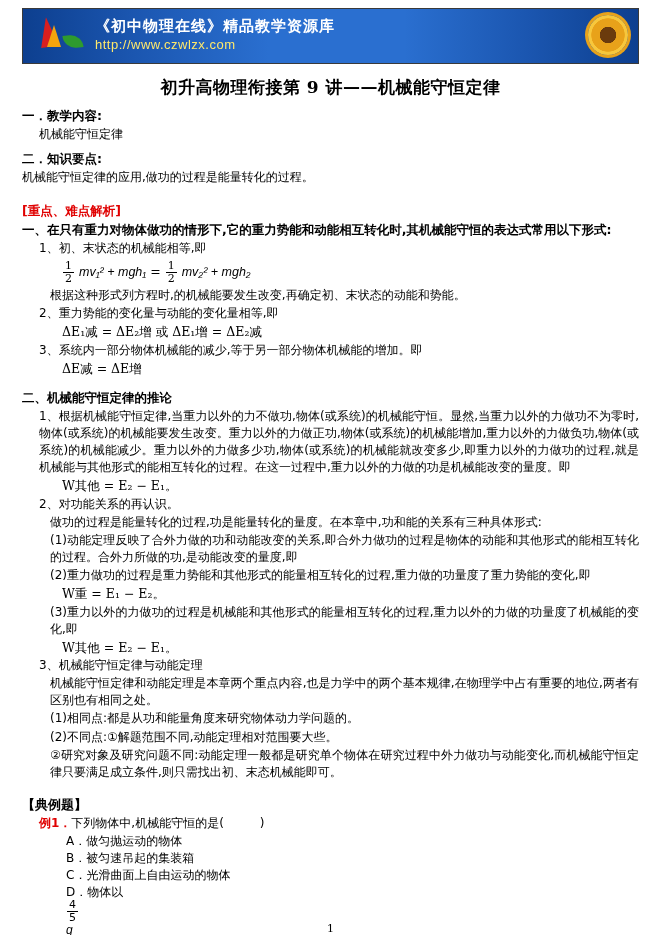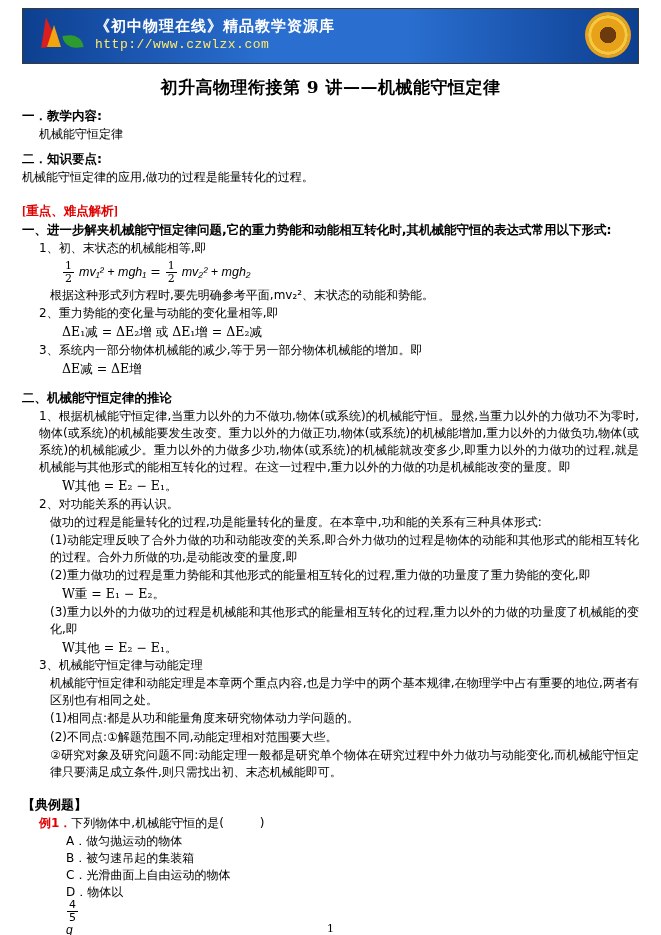--- a/index.html
+++ b/index.html
@@ -77,21 +77,21 @@
     padding-bottom: 2px;
   }
   .banner-title {
     font-family: "DejaVu Serif", "Liberation Serif", serif;
     font-size: 15px;
     font-weight: bold;
     color: #ffffff;
     letter-spacing: 1px;
   }
   .banner-url {
-    font-family: Liberation Mono, monospace;
+    font-family: Liberation Sans, sans-serif;
     font-size: 13px;
     color: #ffe96b;
     letter-spacing: 0.5px;
     margin-top: 2px;
   }
   .banner-right {
     width: 74px;
     flex: 0 0 74px;
     height: 100%;
     position: relative;
@@ -141,21 +141,20 @@
   .red {
     color: #e00000;
     font-weight: bold;
     margin-top: 48px;
   }
   .redblock {
     color: #e00000;
     font-weight: bold;
     font-size: 12.5px;
     margin: 7px 0 2px 0;
-    font-family: Liberation Serif, serif;
   }
   .gap-s { height: 5px; }
   .gap-m { height: 9px; }
   
   .formula {
     font-family: "DejaVu Serif", "Liberation Serif", serif;
     font-size: 12.5px;
     padding-left: 40px;
     margin: 3px 0 3px 0;
     line-height: 1.1;
@@ -226,39 +225,39 @@
 
   <div class="gap-s"></div>
 
   <div class="sec">二．知识要点:</div>
   <div class="p">机械能守恒定律的应用,做功的过程是能量转化的过程。</div>
 
   <div class="gap-m"></div>
 
   <div class="redblock">[重点、难点解析]</div>
 
-  <div class="sec">一、进一步解夹机械能守恒定律问题,它的重力势能和动能相互转化时,其机械能守恒的表达式常用以下形式:</div>
+  <div class="sec">一、在只有重力对物体做功的情形下,它的重力势能和动能相互转化时,其机械能守恒的表达式常用以下形式:</div>
 
   <div class="p indent1">1、初、末状态的机械能相等,即</div>
 
   <div class="formula">
     <span class="frac">
       <span class="num">1</span>
       <span class="den">2</span>
     </span>
     <span class="ital">mv₁² + mgh₁</span>
     <span>=</span>
     <span class="frac">
       <span class="num">1</span>
       <span class="den">2</span>
     </span>
     <span class="ital">mv₂² + mgh₂</span>
   </div>
 
-  <div class="p indent2">根据这种形式列方程时,要先明确参考平面,mv₂²、末状态的动能和势能。</div>
+  <div class="p indent2">根据这种形式列方程时,的机械能要发生改变,再确定初、末状态的动能和势能。</div>
   <div class="p indent1">2、重力势能的变化量与动能的变化量相等,即</div>
   <div class="formula">ΔE₁减 = ΔE₂增 或 ΔE₁增 = ΔE₂减</div>
   <div class="p indent1">3、系统内一部分物体机械能的减少,等于另一部分物体机械能的增加。即</div>
   <div class="formula">ΔE减 = ΔE增</div>
 
   <div class="gap-m"></div>
 
   <div class="sec">二、机械能守恒定律的推论</div>
   <div class="p indent1">1、根据机械能守恒定律,当重力以外的力不做功,物体(或系统)的机械能守恒。显然,当重力以外的力做功不为零时,物体(或系统)的机械能要发生改变。重力以外的力做正功,物体(或系统)的机械能增加,重力以外的力做负功,物体(或系统)的机械能减少。重力以外的力做多少功,物体(或系统)的机械能就改变多少,即重力以外的力做功的过程,就是机械能与其他形式的能相互转化的过程。在这一过程中,重力以外的力做的功是机械能改变的量度。即</div>
   <div class="formula">W其他 = E₂ − E₁。</div>

